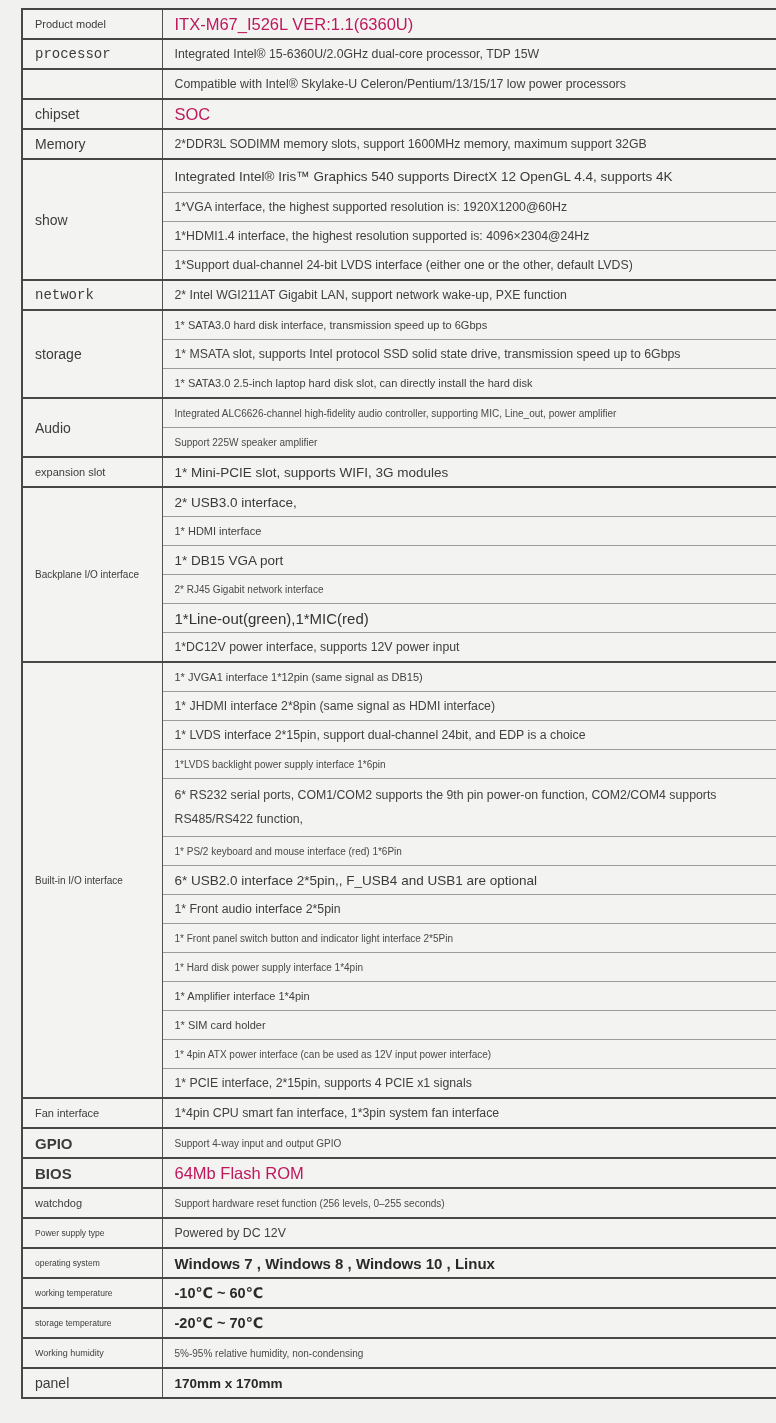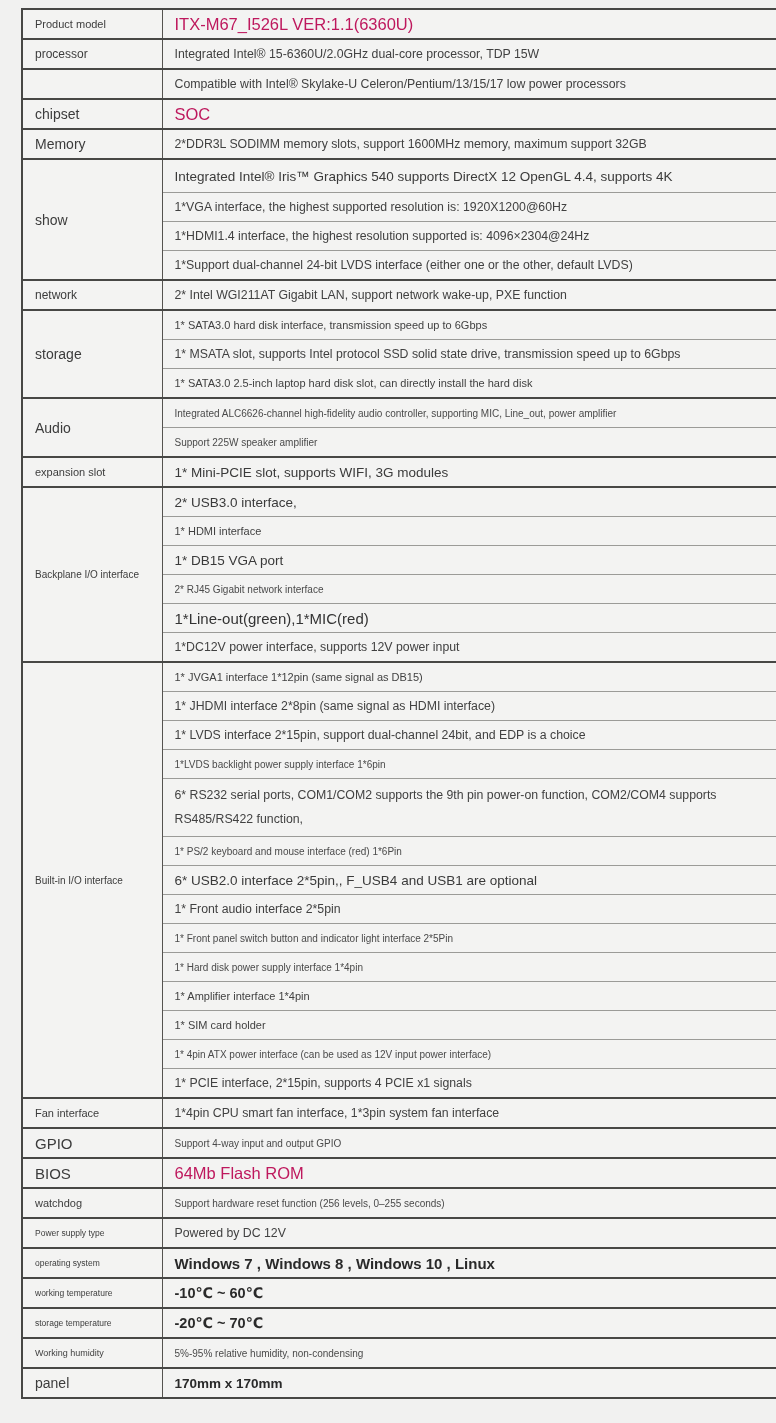--- a/index.html
+++ b/index.html
@@ -35,23 +35,23 @@
     color:#3c3c3c;
   }
   td.val{
     border-top:2px solid #474745;
     padding:0 8px 0 12px;
     height:28px;
   }
   tr.sub td.val{border-top:1px solid #9b9b98;}
   td.tall{height:57px;line-height:1.9;}
   
-  .l-xl{font-size:15px;font-weight:400;color:#1f1f1f;}
+  .l-xl{font-size:15px;font-weight:700;color:#1f1f1f;}
   .l-lg{font-size:14px;color:#333;}
-  .l-md{font-size:12px;}
+  .l-md{font-size:14px;font-family:Liberation Mono, monospace;}
   .l-sm{font-size:11px;}
   .l-xs{font-size:10px;color:#4a4a4a;margin-top:32px;}
   .l-xxs{font-size:8.5px;color:#555;}
   
   .v-xl{font-size:16.5px;font-weight:400;color:#be185d;}
   .v-tt{font-size:14.5px;font-weight:700;color:#2a2a2a;}
   .v-lo{font-size:15px;color:#333;}
   .v-lg{font-size:13.5px;color:#3a3a3a;}
   .v-md{font-size:12.3px;}
   .v-sm{font-size:11px;}

